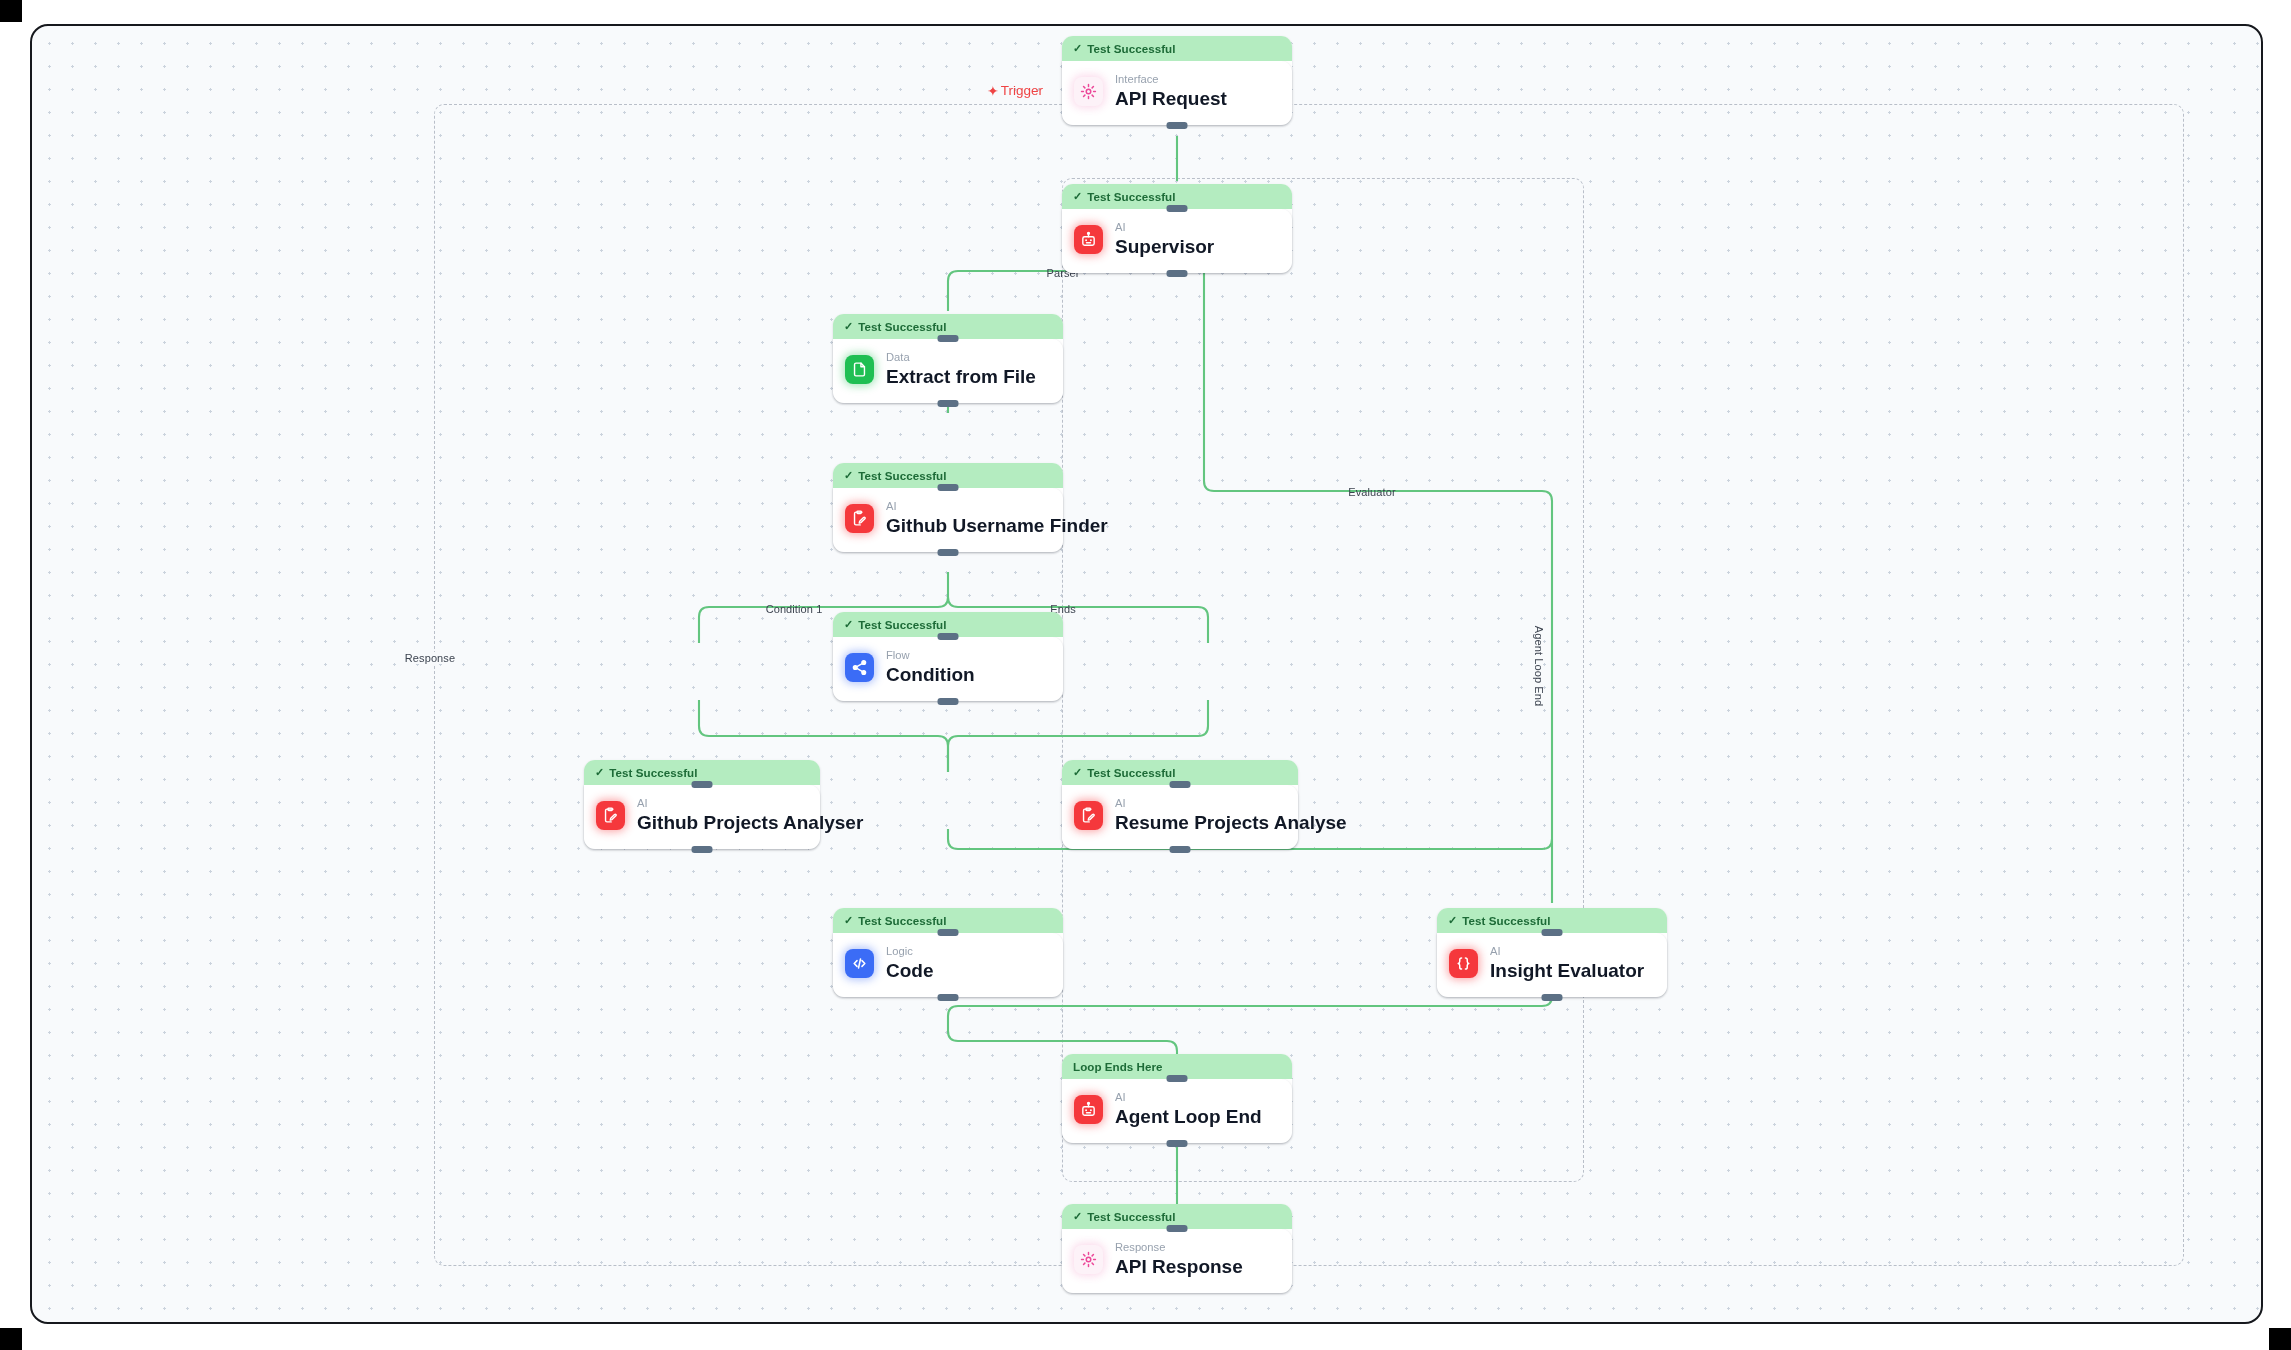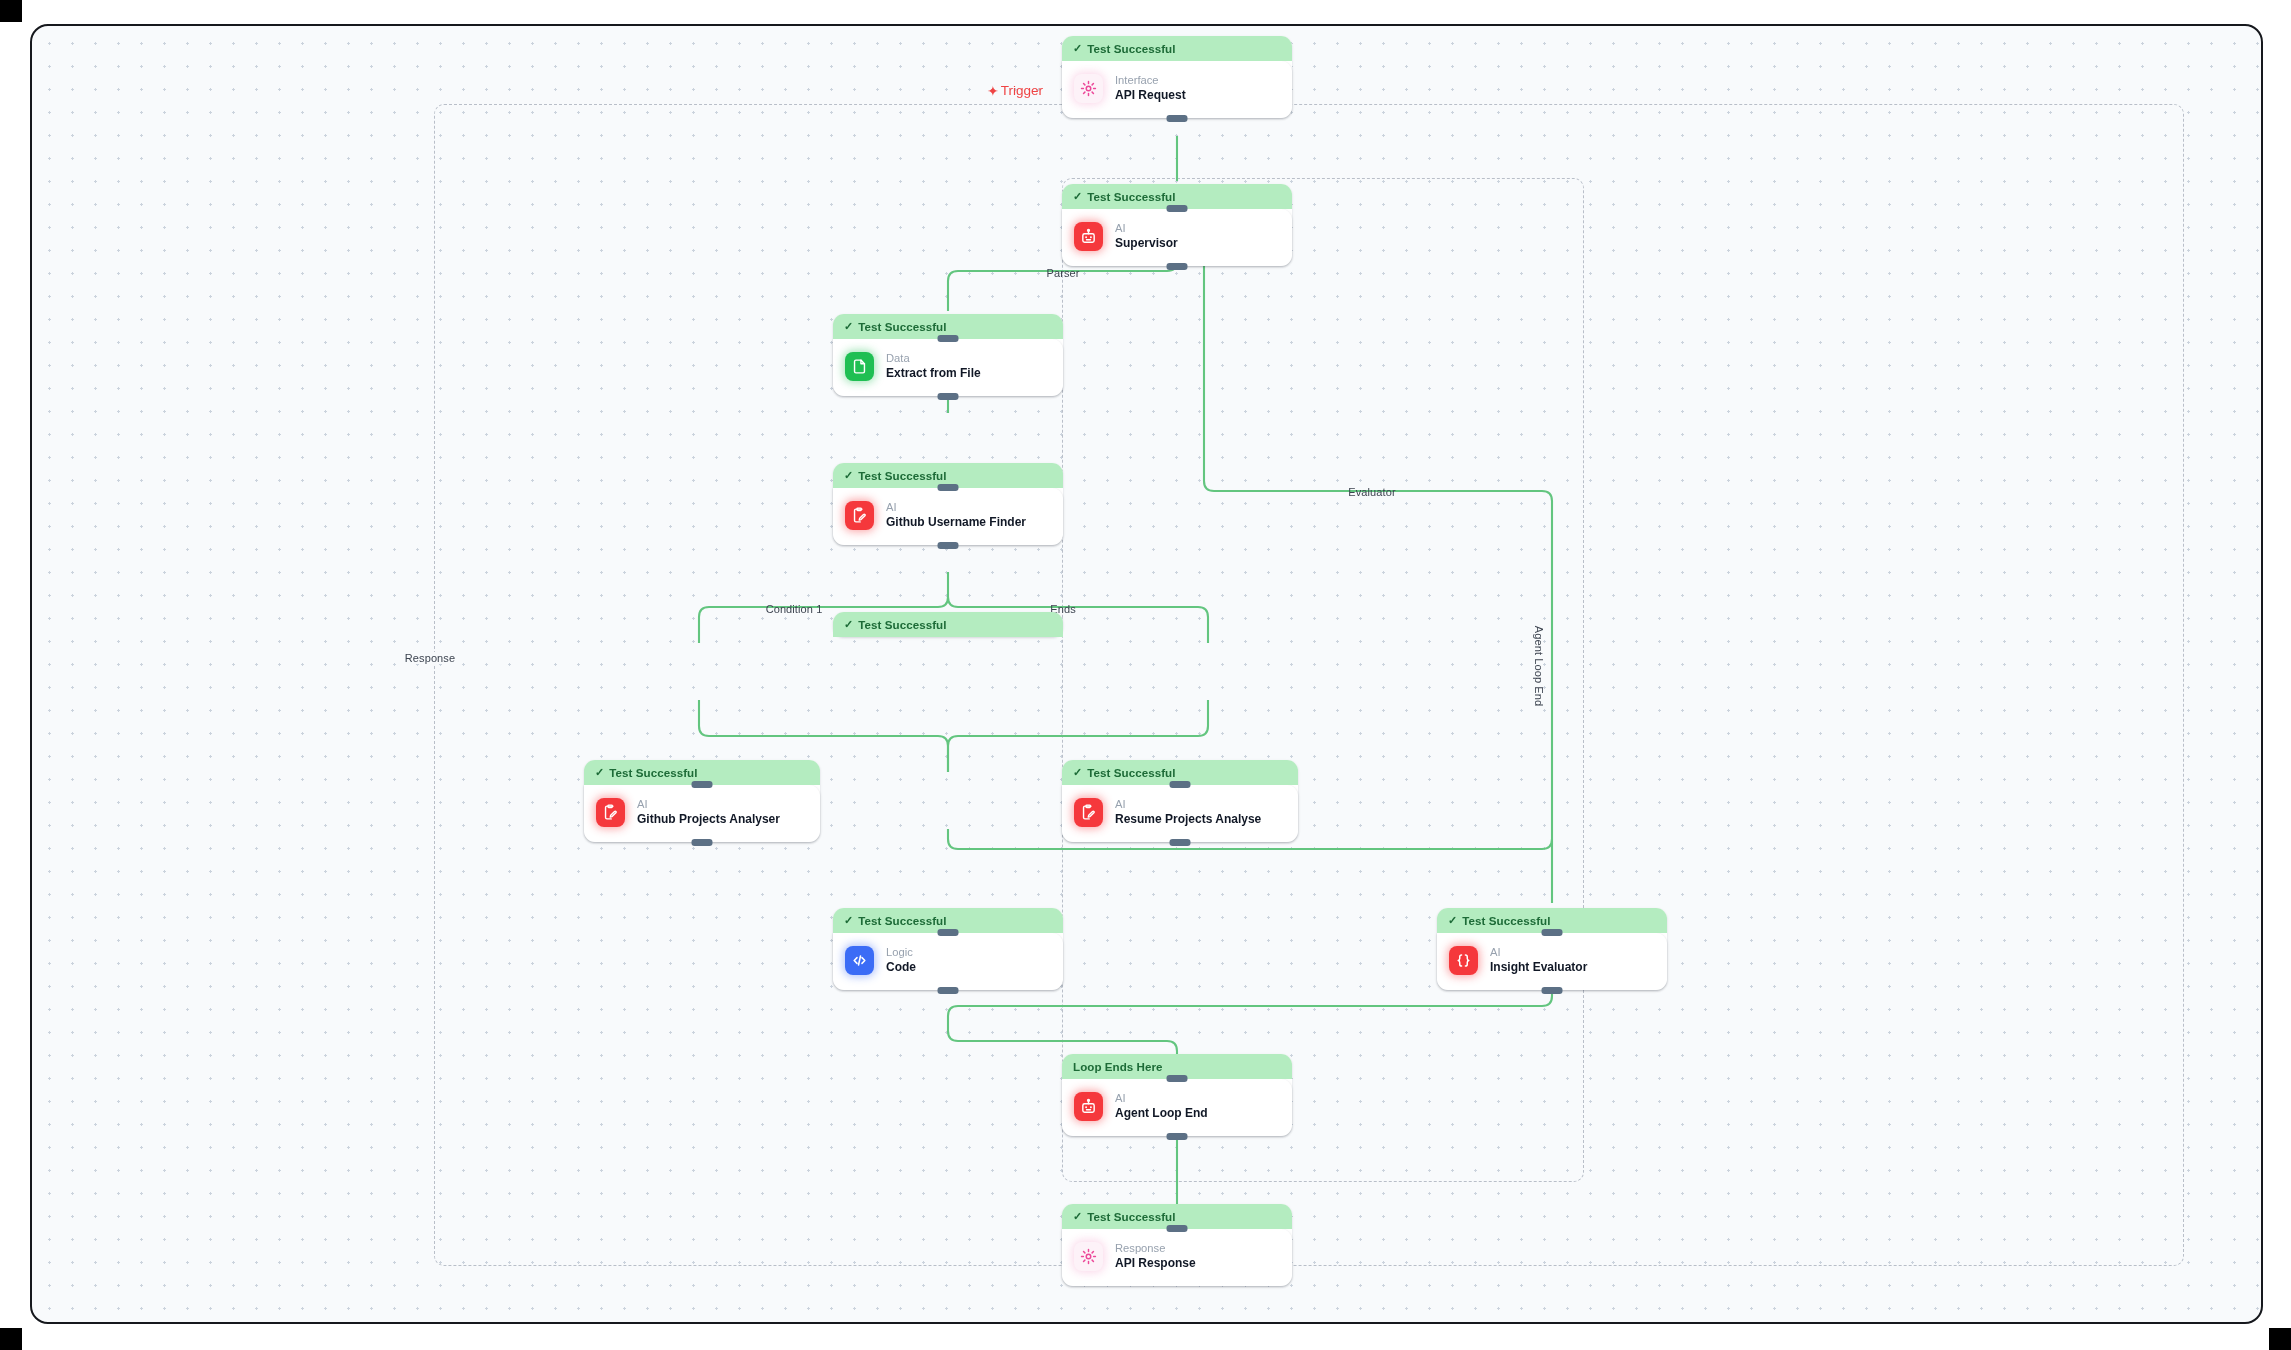--- a/index.html
+++ b/index.html
@@ -109,21 +109,21 @@
     display:flex; align-items:center; justify-content:center;
     flex:0 0 29px;
   }
   .node-icon svg { display:block; }
   .ic-red   { background:#f5383c; box-shadow:0 0 9px 2px rgba(245,56,60,.42); }
   .ic-green { background:#1fbf53; box-shadow:0 0 9px 2px rgba(31,191,83,.40); }
   .ic-blue  { background:#3b6cf6; box-shadow:0 0 9px 2px rgba(59,108,246,.40); }
   .ic-pink  { background:#fdf2f8; box-shadow:0 0 9px 2px rgba(236,72,153,.20); }
   .node-text { display:flex; flex-direction:column; gap:1px; min-width:0; }
   .node-type { font-size:11.2px; color:#97a1ae; line-height:1.25; }
-  .node-title { font-size:12px; color:#111826; font-weight:700; line-height:1.3; white-space:nowrap; }
+  .node-title { font-size:19px; color:#111826; font-weight:700; line-height:1.3; white-space:nowrap; }
 
   
   .handle {
     position:absolute;
     width:21px; height:7px;
     background:#5c7085;
     border-radius:3px;
     left:50%;
     transform:translateX(-50%);
     z-index:3;
@@ -268,20 +268,36 @@
         <div class="handle top"></div>
         <div class="handle bottom"></div>
       </div>
     </div>
 
     <div class="node" style="left:801px; top:586px;">
       <div class="node-status">
         <span class="tick">✓</span>
         <span>Test Successful</span>
       </div>
+      <div class="node-body">
+        <div class="node-icon ic-blue">
+          <svg width="17" height="17" viewBox="0 0 24 24" fill="none" stroke="#ffffff" stroke-width="2" stroke-linecap="round" stroke-linejoin="round">
+            <circle cx="18" cy="5" r="2.6" fill="#ffffff"></circle>
+            <circle cx="6" cy="12" r="2.6" fill="#ffffff"></circle>
+            <circle cx="18" cy="19" r="2.6" fill="#ffffff"></circle>
+            <path d="M8.3 10.7l7.4-4.3M8.3 13.3l7.4 4.3"></path>
+          </svg>
+        </div>
+        <div class="node-text">
+          <span class="node-type">Flow</span>
+          <span class="node-title">Condition</span>
+        </div>
+        <div class="handle top"></div>
+        <div class="handle bottom"></div>
+      </div>
     </div>
 
     <div class="node" style="left:552px; top:734px; width:236px;">
       <div class="node-status">
         <span class="tick">✓</span>
         <span>Test Successful</span>
       </div>
       <div class="node-body">
         <div class="node-icon ic-red">
           <svg width="17" height="17" viewBox="0 0 24 24" fill="none" stroke="#ffffff" stroke-width="2" stroke-linecap="round" stroke-linejoin="round">

